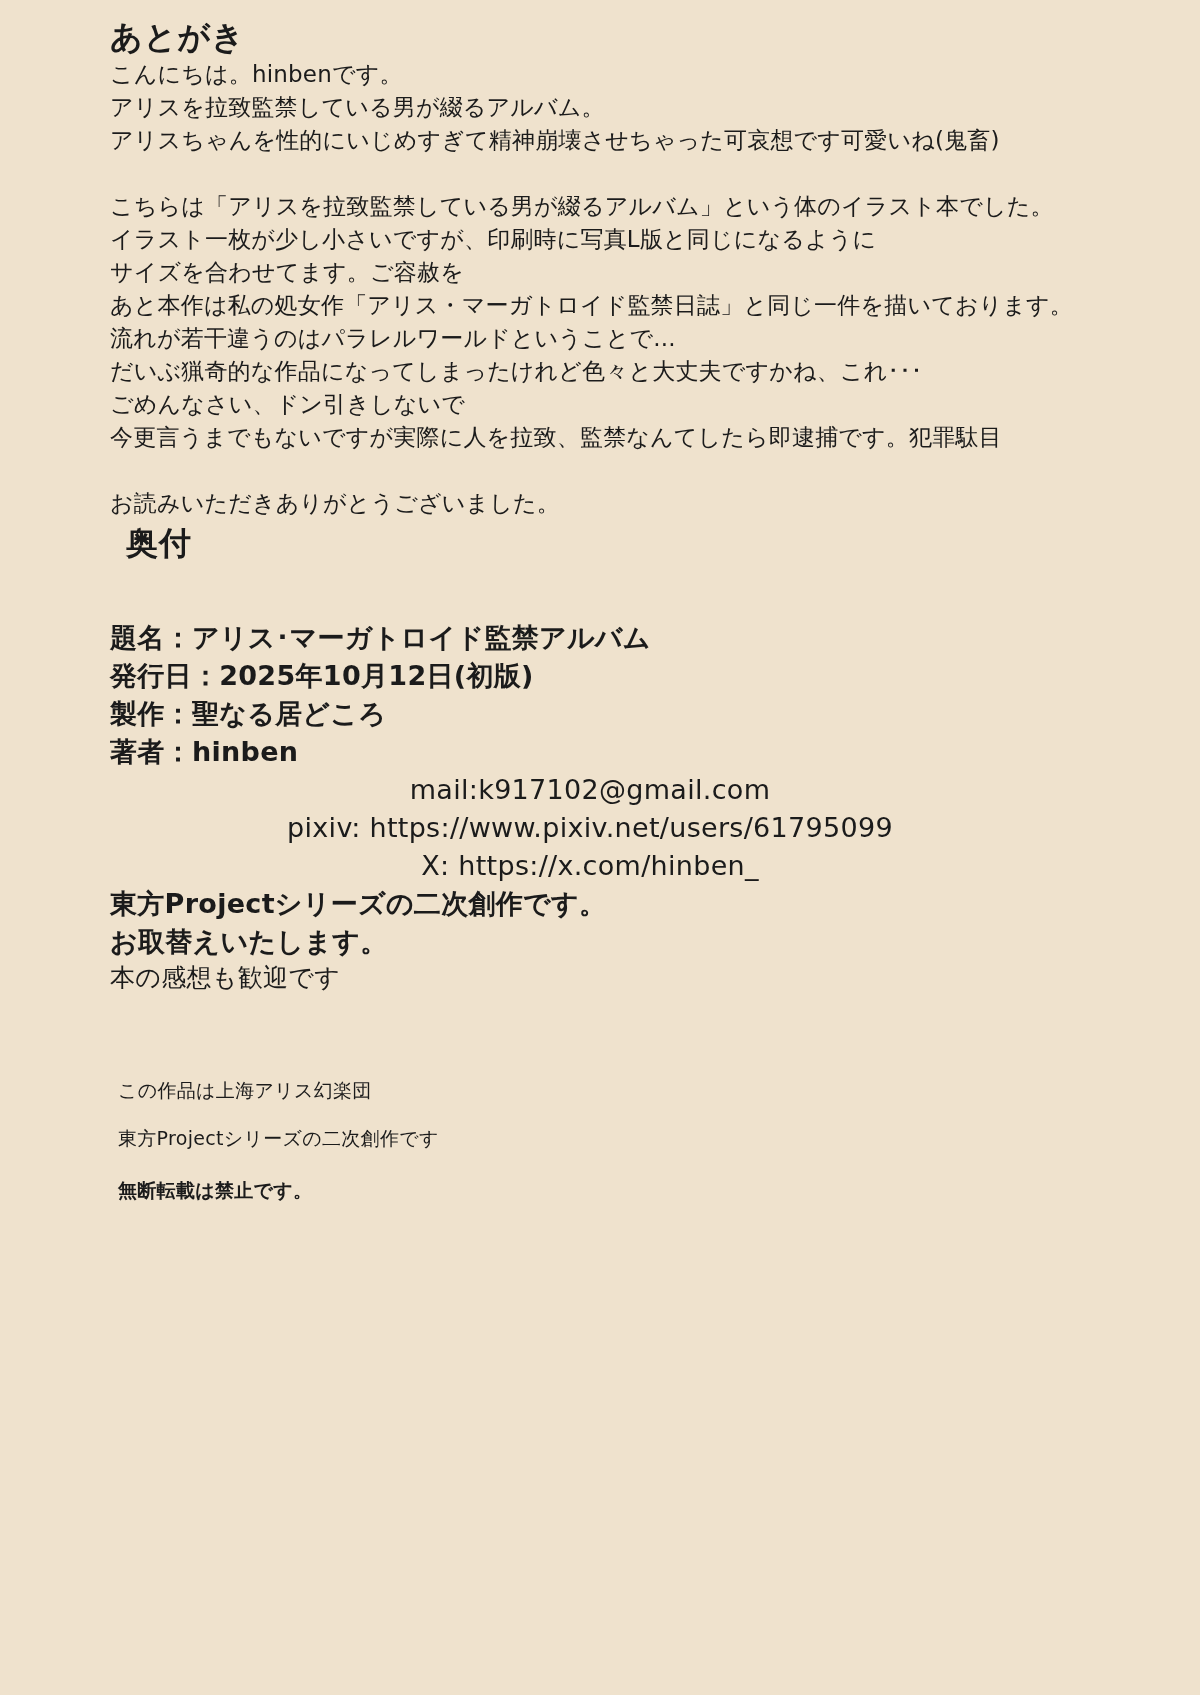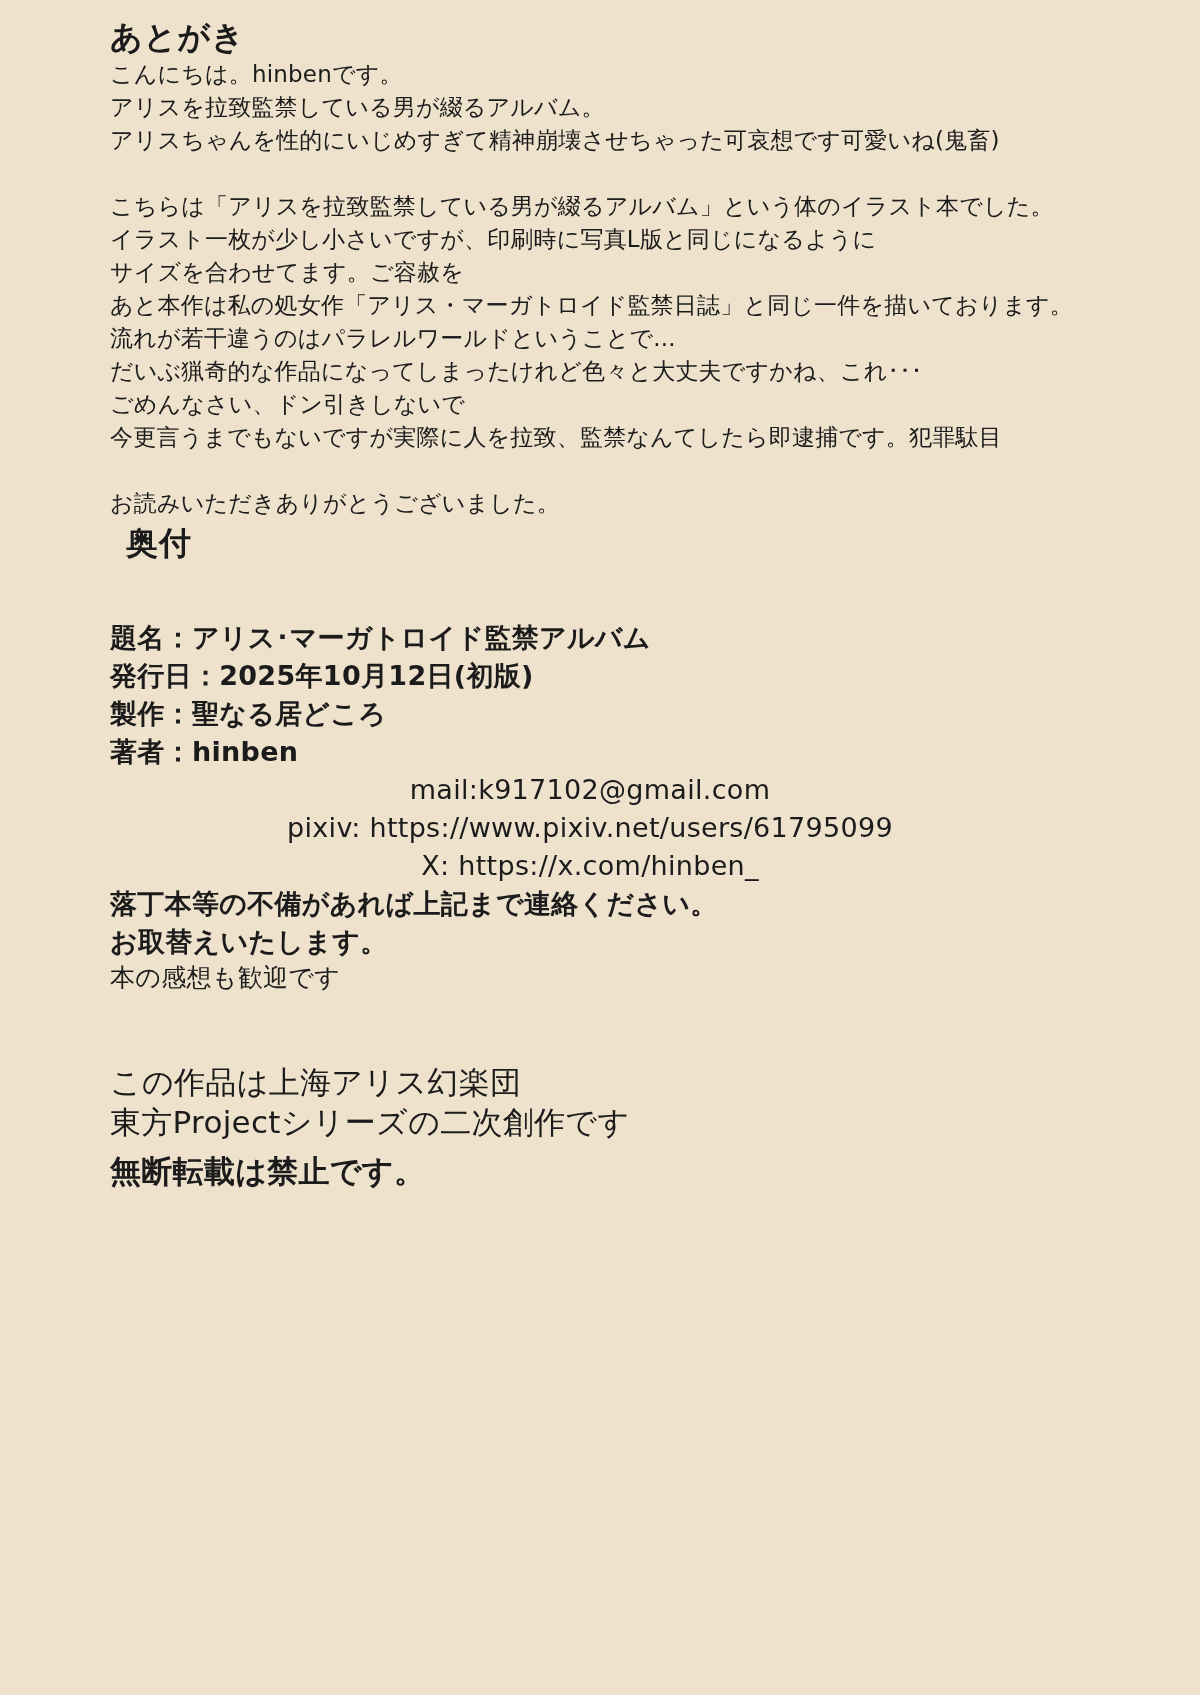--- a/index.html
+++ b/index.html
@@ -79,29 +79,28 @@
     text-align: center;
   }
 
   .notice {
     position: absolute;
     top: 1062px;
     left: 0;
     width: 960px;
   }
   .notice .n-line {
-    font-size: 31px;
+    font-size: 19px;
     line-height: 40px;
-    margin: 0;
+    margin: 8px;
     letter-spacing: 0.3px;
   }
   .notice .n-line.strong {
     font-weight: bold;
     margin-top: 12px;
-    font-family: Liberation Mono, monospace;
   }
 </style>
 </head>
 <body>
 
 <div class="page">
   <div class="paper-texture"></div>
 
   <div class="content">
 
@@ -127,21 +126,21 @@
     <h2 class="section-title colophon-title">奥付</h2>
 
     <div class="colophon-body">
       <p class="cl-line">題名：アリス･マーガトロイド監禁アルバム</p>
       <p class="cl-line">発行日：2025年10月12日(初版)</p>
       <p class="cl-line">製作：聖なる居どころ</p>
       <p class="cl-line">著者：hinben</p>
       <p class="cl-line mono">mail:k917102@gmail.com</p>
       <p class="cl-line mono">pixiv: https://www.pixiv.net/users/61795099</p>
       <p class="cl-line mono">X: https://x.com/hinben_</p>
-      <p class="cl-line">落丁本等の不備があれば上記まで連絡ください。</p>
+      <p class="cl-line">東方Projectシリーズの二次創作です。</p>
       <p class="cl-line">お取替えいたします。</p>
       <p class="cl-line small">本の感想も歓迎です</p>
     </div>
 
     <div class="notice">
       <p class="n-line">この作品は上海アリス幻楽団</p>
       <p class="n-line">東方Projectシリーズの二次創作です</p>
       <p class="n-line strong">無断転載は禁止です。</p>
     </div>
 

